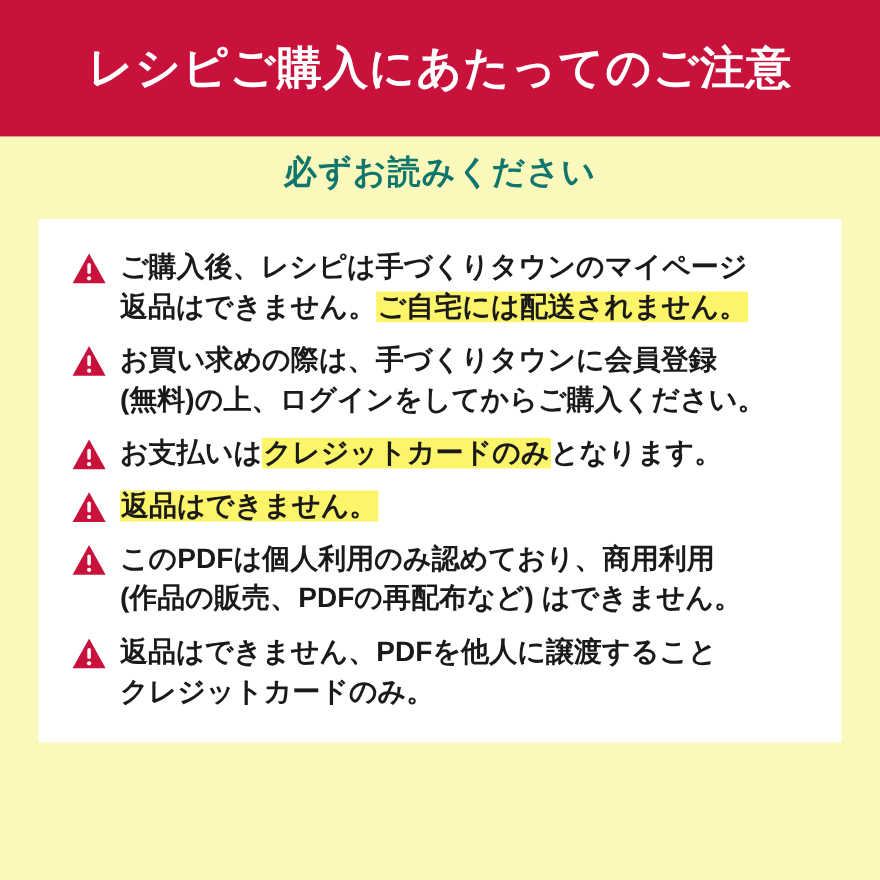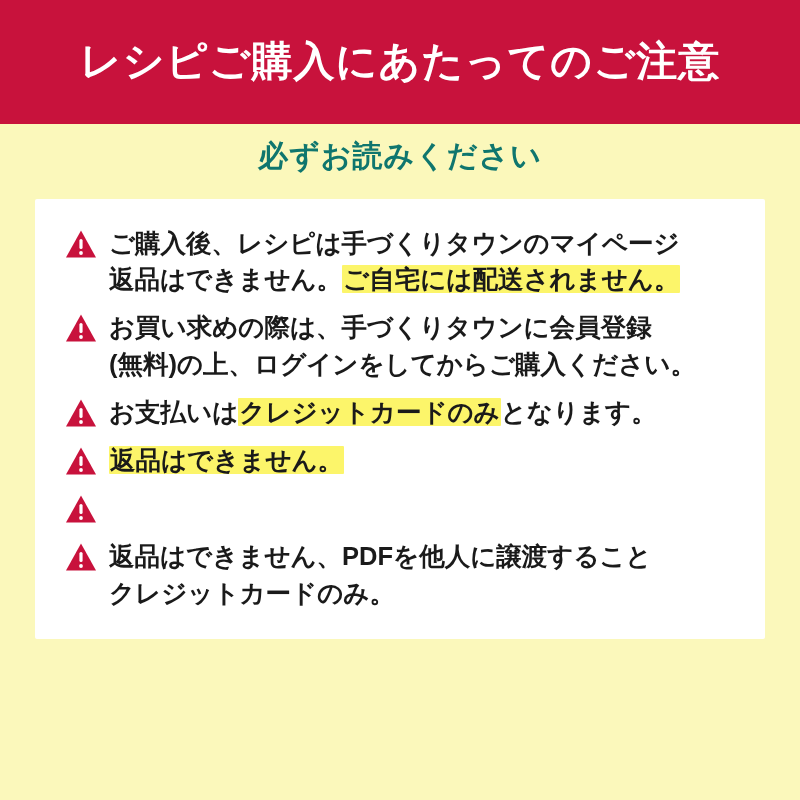--- a/index.html
+++ b/index.html
@@ -127,21 +127,21 @@
             <circle cx="16" cy="24" r="1.9" fill="#ffffff"></circle>
           </svg></span>
         <div class="notice-text"><span class="hl">返品はできません。</span></div>
       </div>
       <div class="notice-row">
         <span class="warn-icon"><svg viewBox="0 0 32 30" width="32" height="30" aria-hidden="true">
             <path d="M16 1.5 L31 28.5 L1 28.5 Z" fill="#c8123c"></path>
             <rect x="14.4" y="10" width="3.2" height="10" rx="1.6" fill="#ffffff"></rect>
             <circle cx="16" cy="24" r="1.9" fill="#ffffff"></circle>
           </svg></span>
-        <div class="notice-text"><br></div>
+        <div class="notice-text"><span>このPDFは個人利用のみ認めており、商用利用</span><br><span>(作品の販売、PDFの再配布など) はできません。</span></div>
       </div>
       <div class="notice-row">
         <span class="warn-icon"><svg viewBox="0 0 32 30" width="32" height="30" aria-hidden="true">
             <path d="M16 1.5 L31 28.5 L1 28.5 Z" fill="#c8123c"></path>
             <rect x="14.4" y="10" width="3.2" height="10" rx="1.6" fill="#ffffff"></rect>
             <circle cx="16" cy="24" r="1.9" fill="#ffffff"></circle>
           </svg></span>
         <div class="notice-text"><span>返品はできません、PDFを他人に譲渡すること</span><br><span>クレジットカードのみ。</span></div>
       </div>
     </div>

